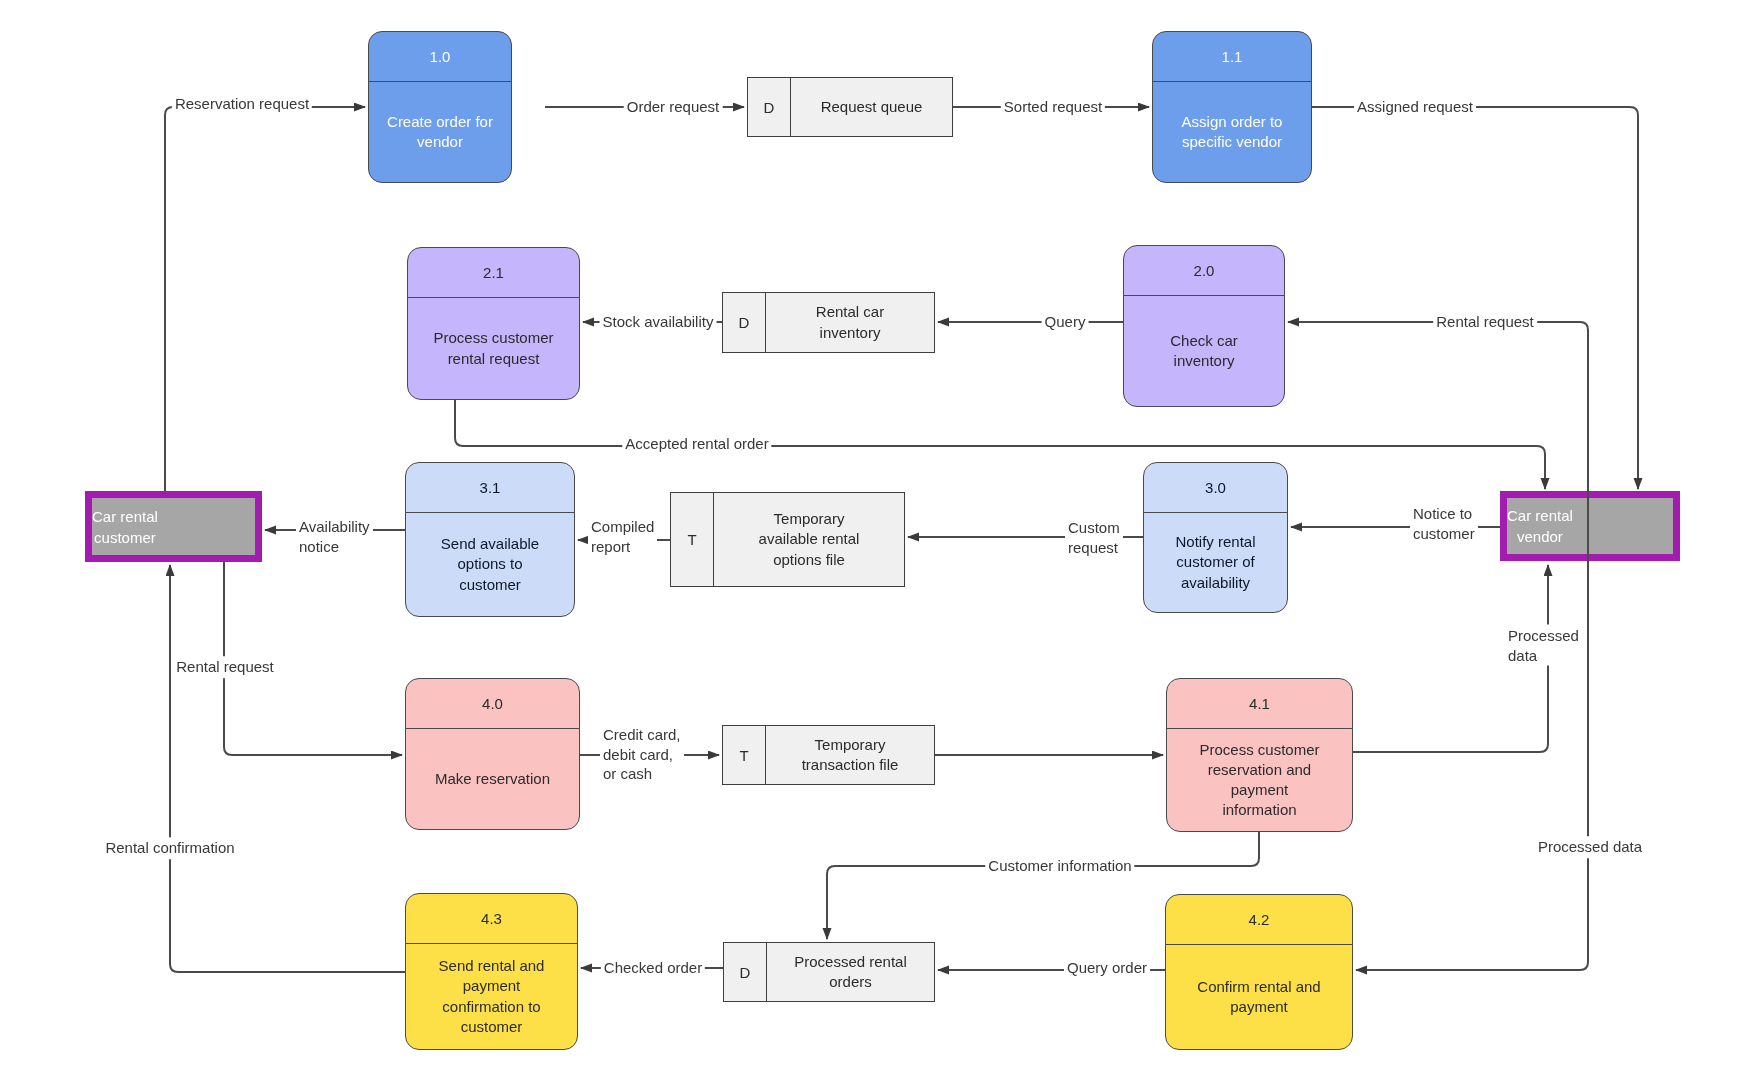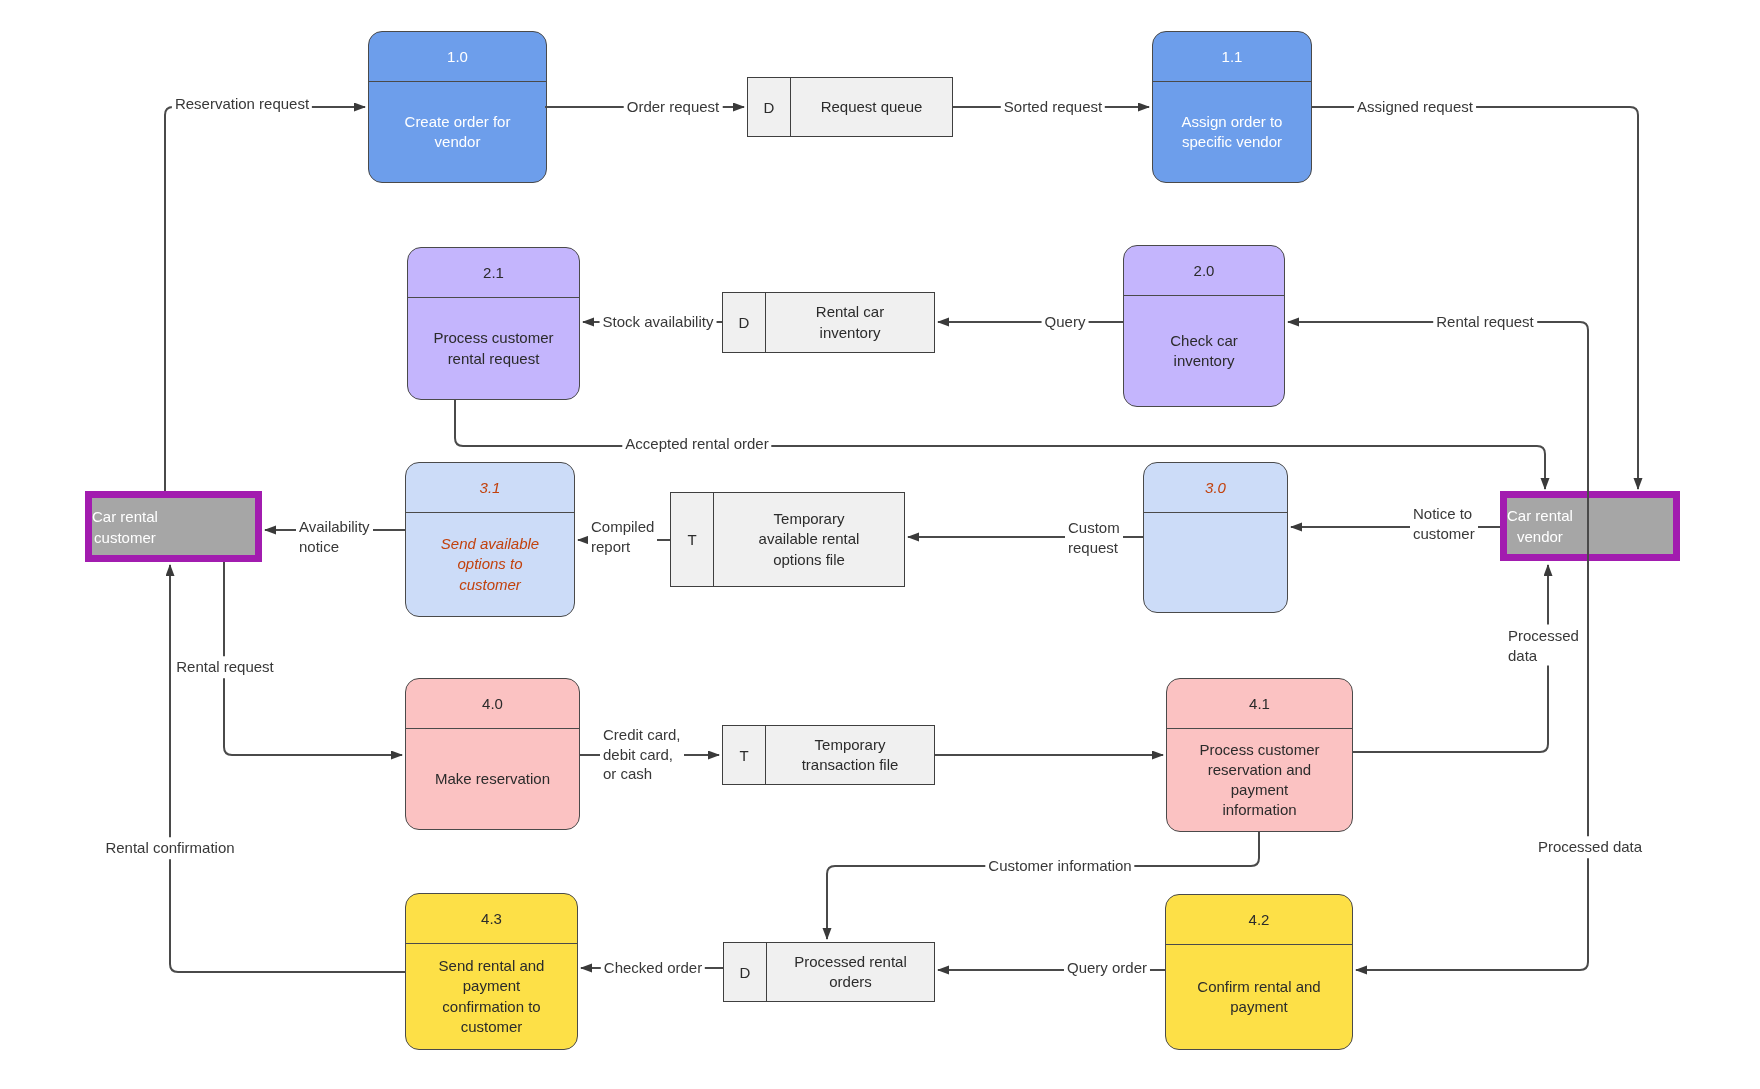--- a/index.html
+++ b/index.html
@@ -9,21 +9,21 @@
   
   .process{position:absolute;border:1px solid #4a4a4a;border-radius:14px;
     display:flex;flex-direction:column;box-sizing:border-box;}
   .phdr{flex:0 0 49px;display:flex;align-items:center;justify-content:center;
     border-bottom:1px solid #4a4a4a;font-size:15px;position:relative;z-index:5;}
   .pbody{flex:1;display:flex;align-items:center;justify-content:center;
     text-align:center;white-space:pre-line;font-size:15px;line-height:1.35;
     position:relative;z-index:5;padding:2px 6px;}
   .c-blue1{background:#6D9EEB;color:#ffffff;}
   .c-blue2{background:#c4b5fd;color:#2b2b2b;}
-  .c-blue3{background:#CCDCF8;color:#c2410c;font-style:italic;}
+  .c-blue3{background:#CCDCF8;color:#0f172a;}
   .c-pink1{background:#FBC2C2;color:#2b2b2b;}
   .c-pink2{background:#fde047;color:#2b2b2b;}
 
   
   .store{position:absolute;background:#F0F0F0;border:1px solid #3f3f3f;
     display:flex;color:#2b2b2b;box-sizing:border-box;}
   .stag{flex:0 0 42px;border-right:1px solid #3f3f3f;display:flex;
     align-items:center;justify-content:center;font-size:15px;}
   .sname{flex:1;display:flex;align-items:center;justify-content:center;
     text-align:center;white-space:pre-line;font-size:15px;line-height:1.35;}
@@ -72,21 +72,21 @@
     <path marker-end="url(#ah)" d="M405 972 L178 972 Q170 972 170 964 L170 565"></path>
     <path marker-end="url(#ah)" d="M580 755 L719 755"></path>
     <path marker-end="url(#ah)" d="M935 755 L1163 755"></path>
     <path marker-end="url(#ah)" d="M1353 752 L1540 752 Q1548 752 1548 744 L1548 565"></path>
     <path marker-end="url(#ah)" d="M1259 832 L1259 858 Q1259 866 1251 866 L835 866 Q827 866 827 874 L827 939"></path>
     <path marker-end="url(#ah)" d="M1588 561 L1588 962 Q1588 970 1580 970 L1356 970"></path>
     <path marker-end="url(#ah)" d="M1165 970 L938 970"></path>
     <path marker-end="url(#ah)" d="M723 968 L581 968"></path>
   </svg>
 
-  <div class="process c-blue1" style="left:368px;top:31px;width:179px;height:152px">
+  <div class="process c-blue1" style="left:368px;top:31px;width:144px;height:152px">
     <div class="phdr">1.0</div>
     <div class="pbody">Create order for
 vendor</div>
   </div>
   <div class="process c-blue1" style="left:1152px;top:31px;width:160px;height:152px">
     <div class="phdr">1.1</div>
     <div class="pbody">Assign order to
 specific vendor</div>
   </div>
   <div class="process c-blue2" style="left:407px;top:247px;width:173px;height:153px">
@@ -100,20 +100,23 @@
 inventory</div>
   </div>
   <div class="process c-blue3" style="left:405px;top:462px;width:170px;height:155px">
     <div class="phdr">3.1</div>
     <div class="pbody">Send available
 options to
 customer</div>
   </div>
   <div class="process c-blue3" style="left:1143px;top:462px;width:145px;height:151px">
     <div class="phdr">3.0</div>
+    <div class="pbody">Notify rental
+customer of
+availability</div>
   </div>
   <div class="process c-pink1" style="left:405px;top:678px;width:175px;height:152px">
     <div class="phdr">4.0</div>
     <div class="pbody">Make reservation</div>
   </div>
   <div class="process c-pink1" style="left:1166px;top:678px;width:187px;height:154px">
     <div class="phdr">4.1</div>
     <div class="pbody">Process customer
 reservation and
 payment

